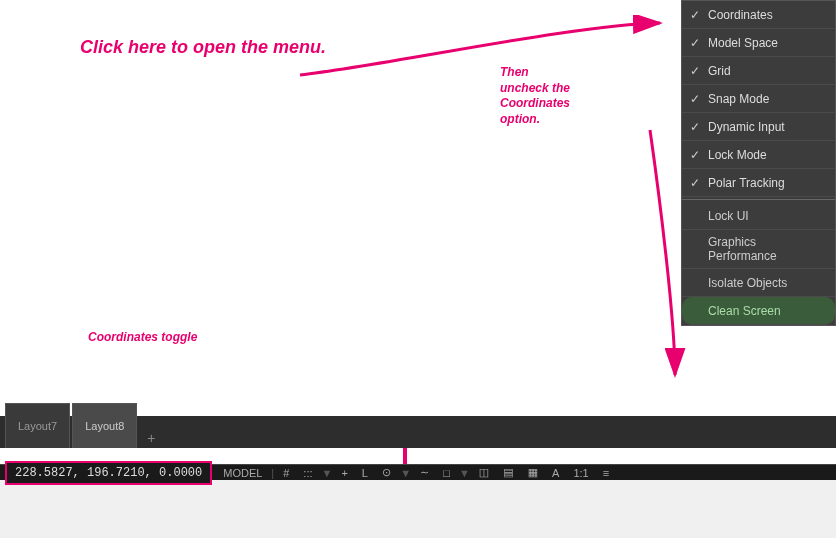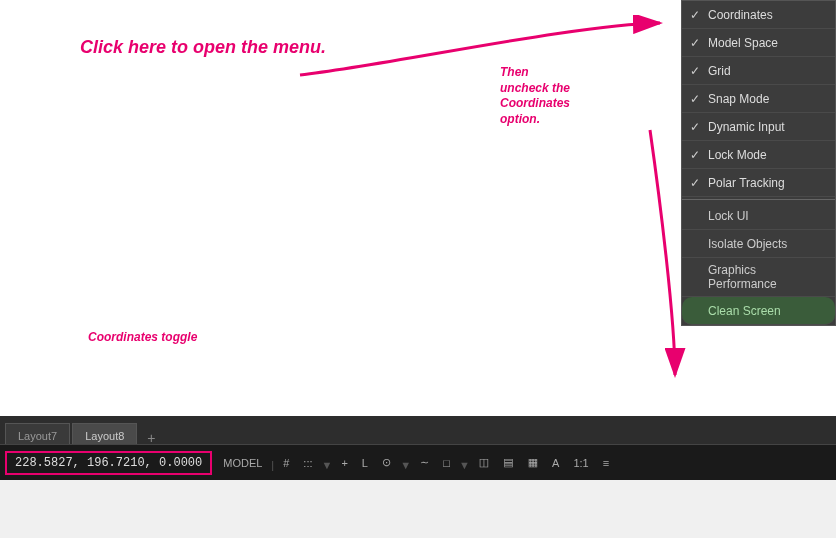--- a/index.html
+++ b/index.html
@@ -111,21 +111,21 @@
     }
 
     .tab-area {
       display: flex;
       align-items: flex-end;
       height: 100%;
       padding-left: 5px;
     }
 
     .tab {
-      padding: 12px 12px;
+      padding: 22px 12px;
       font-size: 11px;
       color: #999;
       background: #3a3a3a;
       border: 1px solid #555;
       border-bottom: none;
       cursor: pointer;
       margin-right: 2px;
       height: 22px;
       display: flex;
       align-items: center;
@@ -142,21 +142,21 @@
       font-size: 14px;
       cursor: pointer;
     }
 
     
     .statusbar {
       position: absolute;
       bottom: 58px;
       left: 0;
       right: 0;
-      height: 36px;
+      height: 16px;
       background: #1a1a1a;
       display: flex;
       align-items: center;
       z-index: 5;
       border-top: 1px solid #444;
     }
 
     .coord-display {
       background: #1a1a1a;
       border: 2px solid #e8006e;
@@ -164,21 +164,21 @@
       font-size: 12px;
       padding: 3px 8px;
       font-family: 'Courier New', monospace;
       margin-left: 5px;
       min-width: 170px;
       text-align: left;
     }
 
     .status-buttons {
       display: flex;
-      align-items: flex-end;
+      align-items: center;
       gap: 2px;
       margin-left: 5px;
       color: #888;
       font-size: 11px;
     }
 
     .status-btn {
       padding: 2px 6px;
       color: #aaa;
       font-size: 11px;
@@ -275,25 +275,25 @@
     <span class="checkmark">✓</span>
     <span>Polar Tracking</span>
   </div>
   <div class="menu-divider"></div>
   <div class="menu-item no-check">
     <span class="checkmark"> </span>
     <span>Lock UI</span>
   </div>
   <div class="menu-item no-check">
     <span class="checkmark"> </span>
-    <span>Isolate Objects</span>
+    <span>Graphics Performance</span>
   </div>
   <div class="menu-item no-check">
     <span class="checkmark"> </span>
-    <span>Graphics Performance</span>
+    <span>Isolate Objects</span>
   </div>
   <div class="menu-item no-check" style="background:#3a5c3a; color:#aaddaa;border-radius:10px;">
     <span class="checkmark"> </span>
     <span>Clean Screen</span>
   </div>
 </div>
 
 <div class="taskbar">
   <div class="tab-area">
     <div class="tab">Layout7</div>

